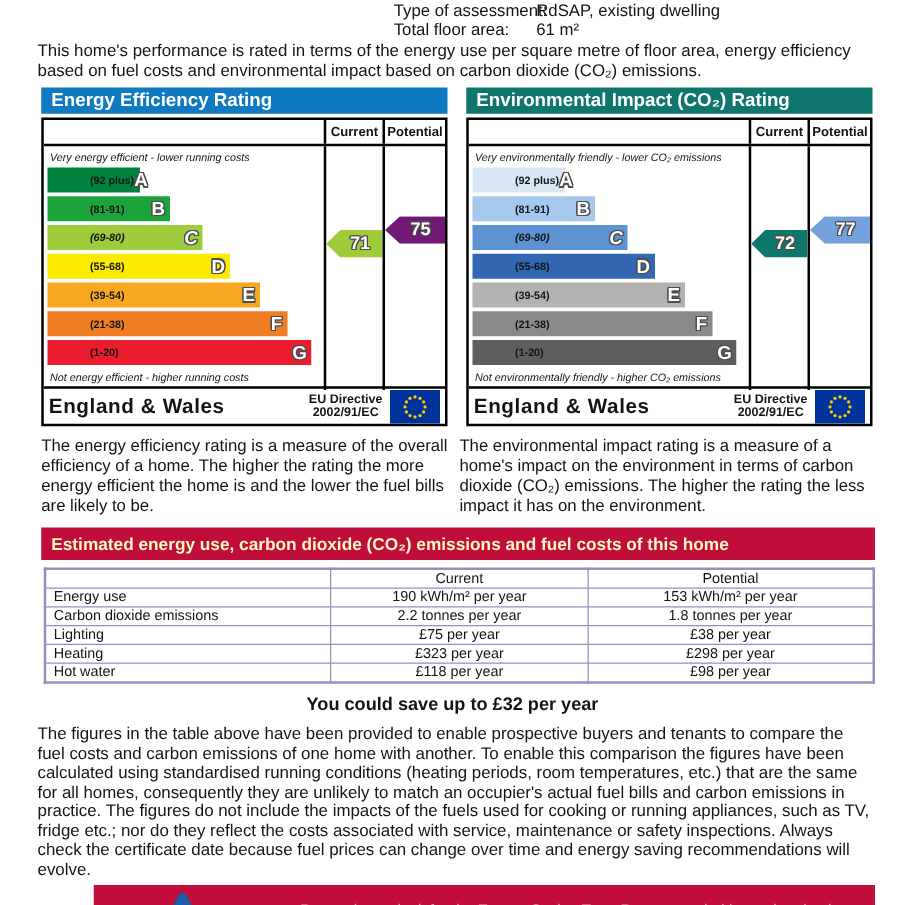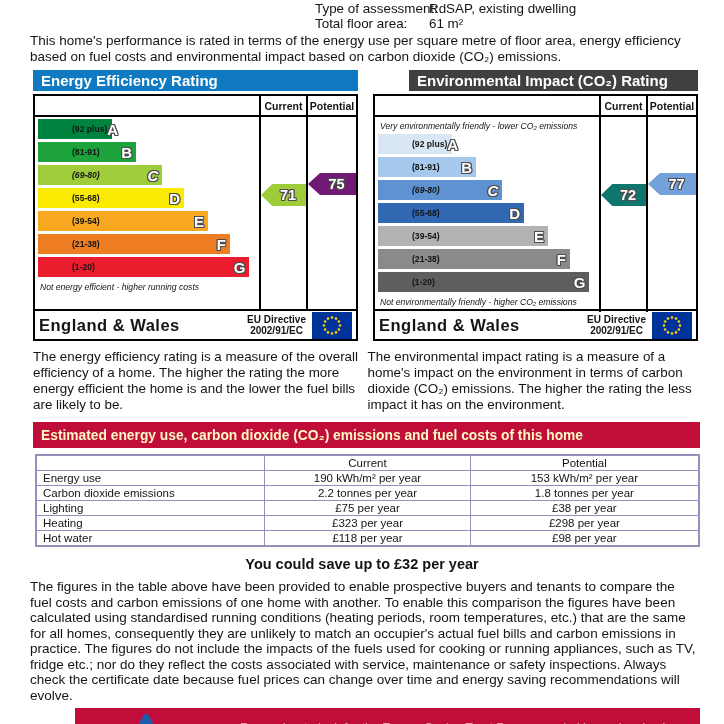--- a/index.html
+++ b/index.html
@@ -87,20 +87,21 @@
     <div class="chart">
       <div class="chart-title" style="background: rgb(15, 121, 193);">Energy Efficiency Rating</div>
       <div class="chart-table">
         <div class="chart-header">
           <div class="ch-main"></div>
           <div class="ch-cur">Current</div>
           <div class="ch-pot">Potential</div>
         </div>
         <div class="chart-body">
           <div class="cb-main">
+            <div class="caption">Very energy efficient - lower running costs</div>
             <div class="band w0" style="background: rgb(0, 131, 62);">
                 <span class="range">(92 plus)</span>
                 <span class="letter">A</span>
               </div>
             <div class="band w1" style="background: rgb(28, 163, 59);">
                 <span class="range">(81-91)</span>
                 <span class="letter">B</span>
               </div>
             <div class="band w2" style="background: rgb(158, 204, 59);">
                 <span class="range">(69-80)</span>
@@ -156,21 +157,21 @@
               <circle cx="12" cy="13.5" r="1.3"></circle>
                 <circle cx="13.1" cy="9.5" r="1.3"></circle>
                 <circle cx="16" cy="6.6" r="1.3"></circle>
             </g>
           </svg>
         </div>
       </div>
     </div>
 
     <div class="chart">
-      <div class="chart-title" style="background: #404040; margin-left: 36px;">Environmental Impact (CO₂) Rating</div>
+      <div class="chart-title" style="background: #0f766e;">Environmental Impact (CO₂) Rating</div>
       <div class="chart-table">
         <div class="chart-header">
           <div class="ch-main"></div>
           <div class="ch-cur">Current</div>
           <div class="ch-pot">Potential</div>
         </div>
         <div class="chart-body">
           <div class="cb-main">
             <div class="caption">Very environmentally friendly - lower CO₂ emissions</div>
             <div class="band w0" style="background: rgb(217, 231, 245);">

